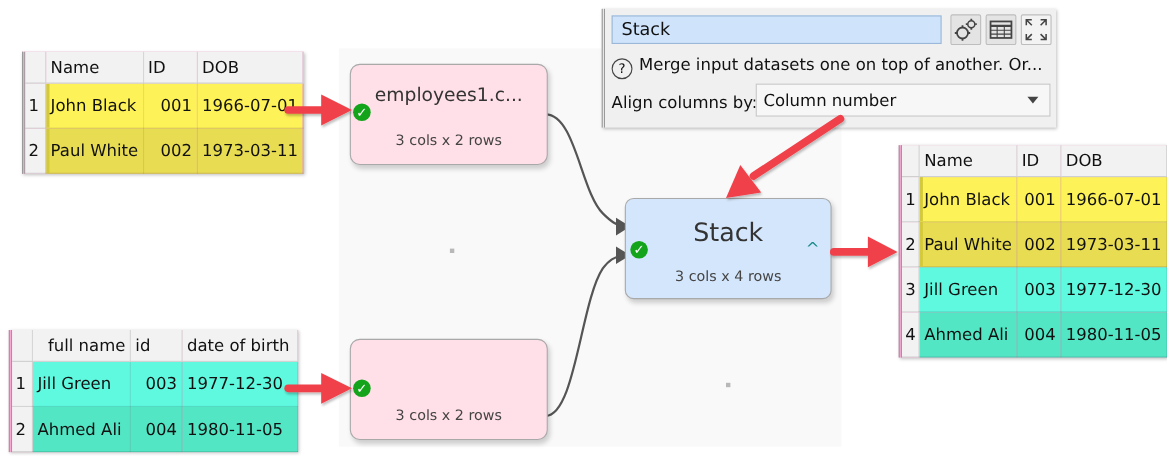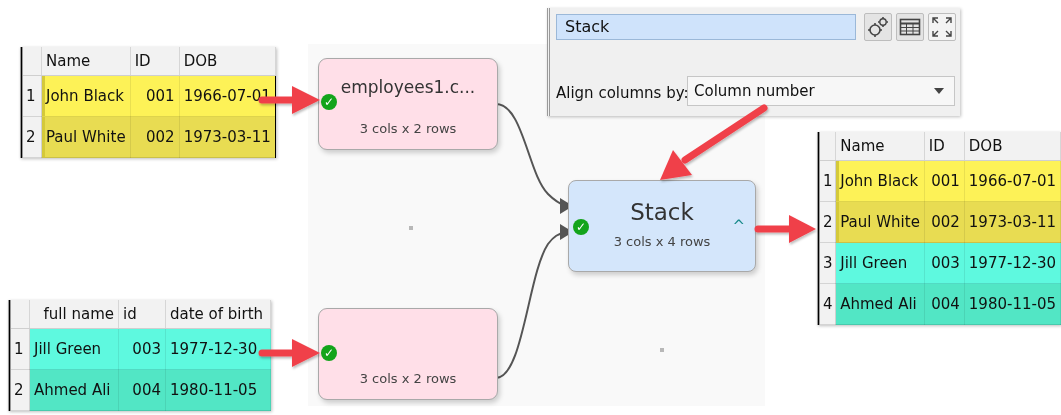--- a/index.html
+++ b/index.html
@@ -1,20 +1,20 @@
 <!DOCTYPE html>
 <html><head>
 <meta charset="utf-8">
 <style>
   html,body{margin:0;padding:0;}
   body{width:1061px;height:415px;position:relative;background:#ffffff;overflow:hidden;
        font-family:"DejaVu Sans","Liberation Sans",sans-serif;color:#111;}
 
   
-  .tpanel{position:absolute;background:#000000;border-left:3px double #9a9a9a;
+  .tpanel{position:absolute;background:#f9a8d4;border-left:3px double #9a9a9a;
           box-shadow:1px 1px 3px rgba(0,0,0,0.25);}
   .tpanel table{border-collapse:collapse;font-size:15px;}
   .tpanel th{font-weight:normal;text-align:left;background:#f2f2f2;height:28px;padding:0 4px;
              border-right:1px solid #d6d6d6;border-bottom:1px solid #cfcfcf;white-space:nowrap;}
   .tpanel td{height:40px;padding:0 4px;border-right:1px solid rgba(0,0,0,0.08);
              border-bottom:1px solid rgba(0,0,0,0.12);white-space:nowrap;}
   .tpanel td.rn{background:#f2f2f2;padding:0 2px 0 3px;border-right:1px solid #d0d0d0;}
   .tpanel th.rn{width:10px;}
   .tpanel td.num{text-align:right;}
   .yellowA{background:#fdf257;}
@@ -124,21 +124,21 @@
     <div class="check" style="left:2px;top:35px;">✓</div>
   </div>
 
   <div class="node file" style="left:10px;top:264px;">
     <div class="sub" style="top:62px;">3 cols x 2 rows</div>
     <div class="check" style="left:2px;top:36px;">✓</div>
   </div>
 
   <div class="node stack" style="left:260px;top:136px;">
     <div class="title" style="top:18px;font-size:23px;">Stack</div>
-    <div class="sub" style="top:53px;">3 cols x 4 rows</div>
+    <div class="sub" style="top:63px;">3 cols x 4 rows</div>
     <div class="check" style="left:4px;top:38px;">✓</div>
     <div class="caret" style="right:10px;top:36px;">^</div>
   </div>
 </div>
 
 <div class="props">
   <div class="namebox">Stack</div>
   <div class="ibtn" style="left:314px;">
     <svg width="26" height="26">
       <circle cx="10" cy="16" r="5" fill="none" stroke="#444" stroke-width="1.6"></circle>
@@ -166,20 +166,23 @@
     </svg>
   </div>
   <div class="ibtn" style="left:378px;background:#f3f3f3;">
     <svg width="26" height="26" stroke="#444" stroke-width="1.4" fill="none">
       <path d="M4,9 L4,4 L9,4 M4,4 L9,9"></path>
       <path d="M17,4 L22,4 L22,9 M22,4 L17,9"></path>
       <path d="M4,17 L4,22 L9,22 M4,22 L9,17"></path>
       <path d="M22,17 L22,22 L17,22 M22,22 L17,17"></path>
     </svg>
   </div>
+  <div class="help">
+    <span class="helpicon">?</span><span>Merge input datasets one on top of another. Or...</span>
+  </div>
   <div class="alabel">Align columns by:</div>
   <div class="select">
     <span>Column number</span>
     <span class="arr"></span>
   </div>
 </div>
 
 <div class="tpanel" style="left:817px;top:132px;">
   <table>
     <tbody>

